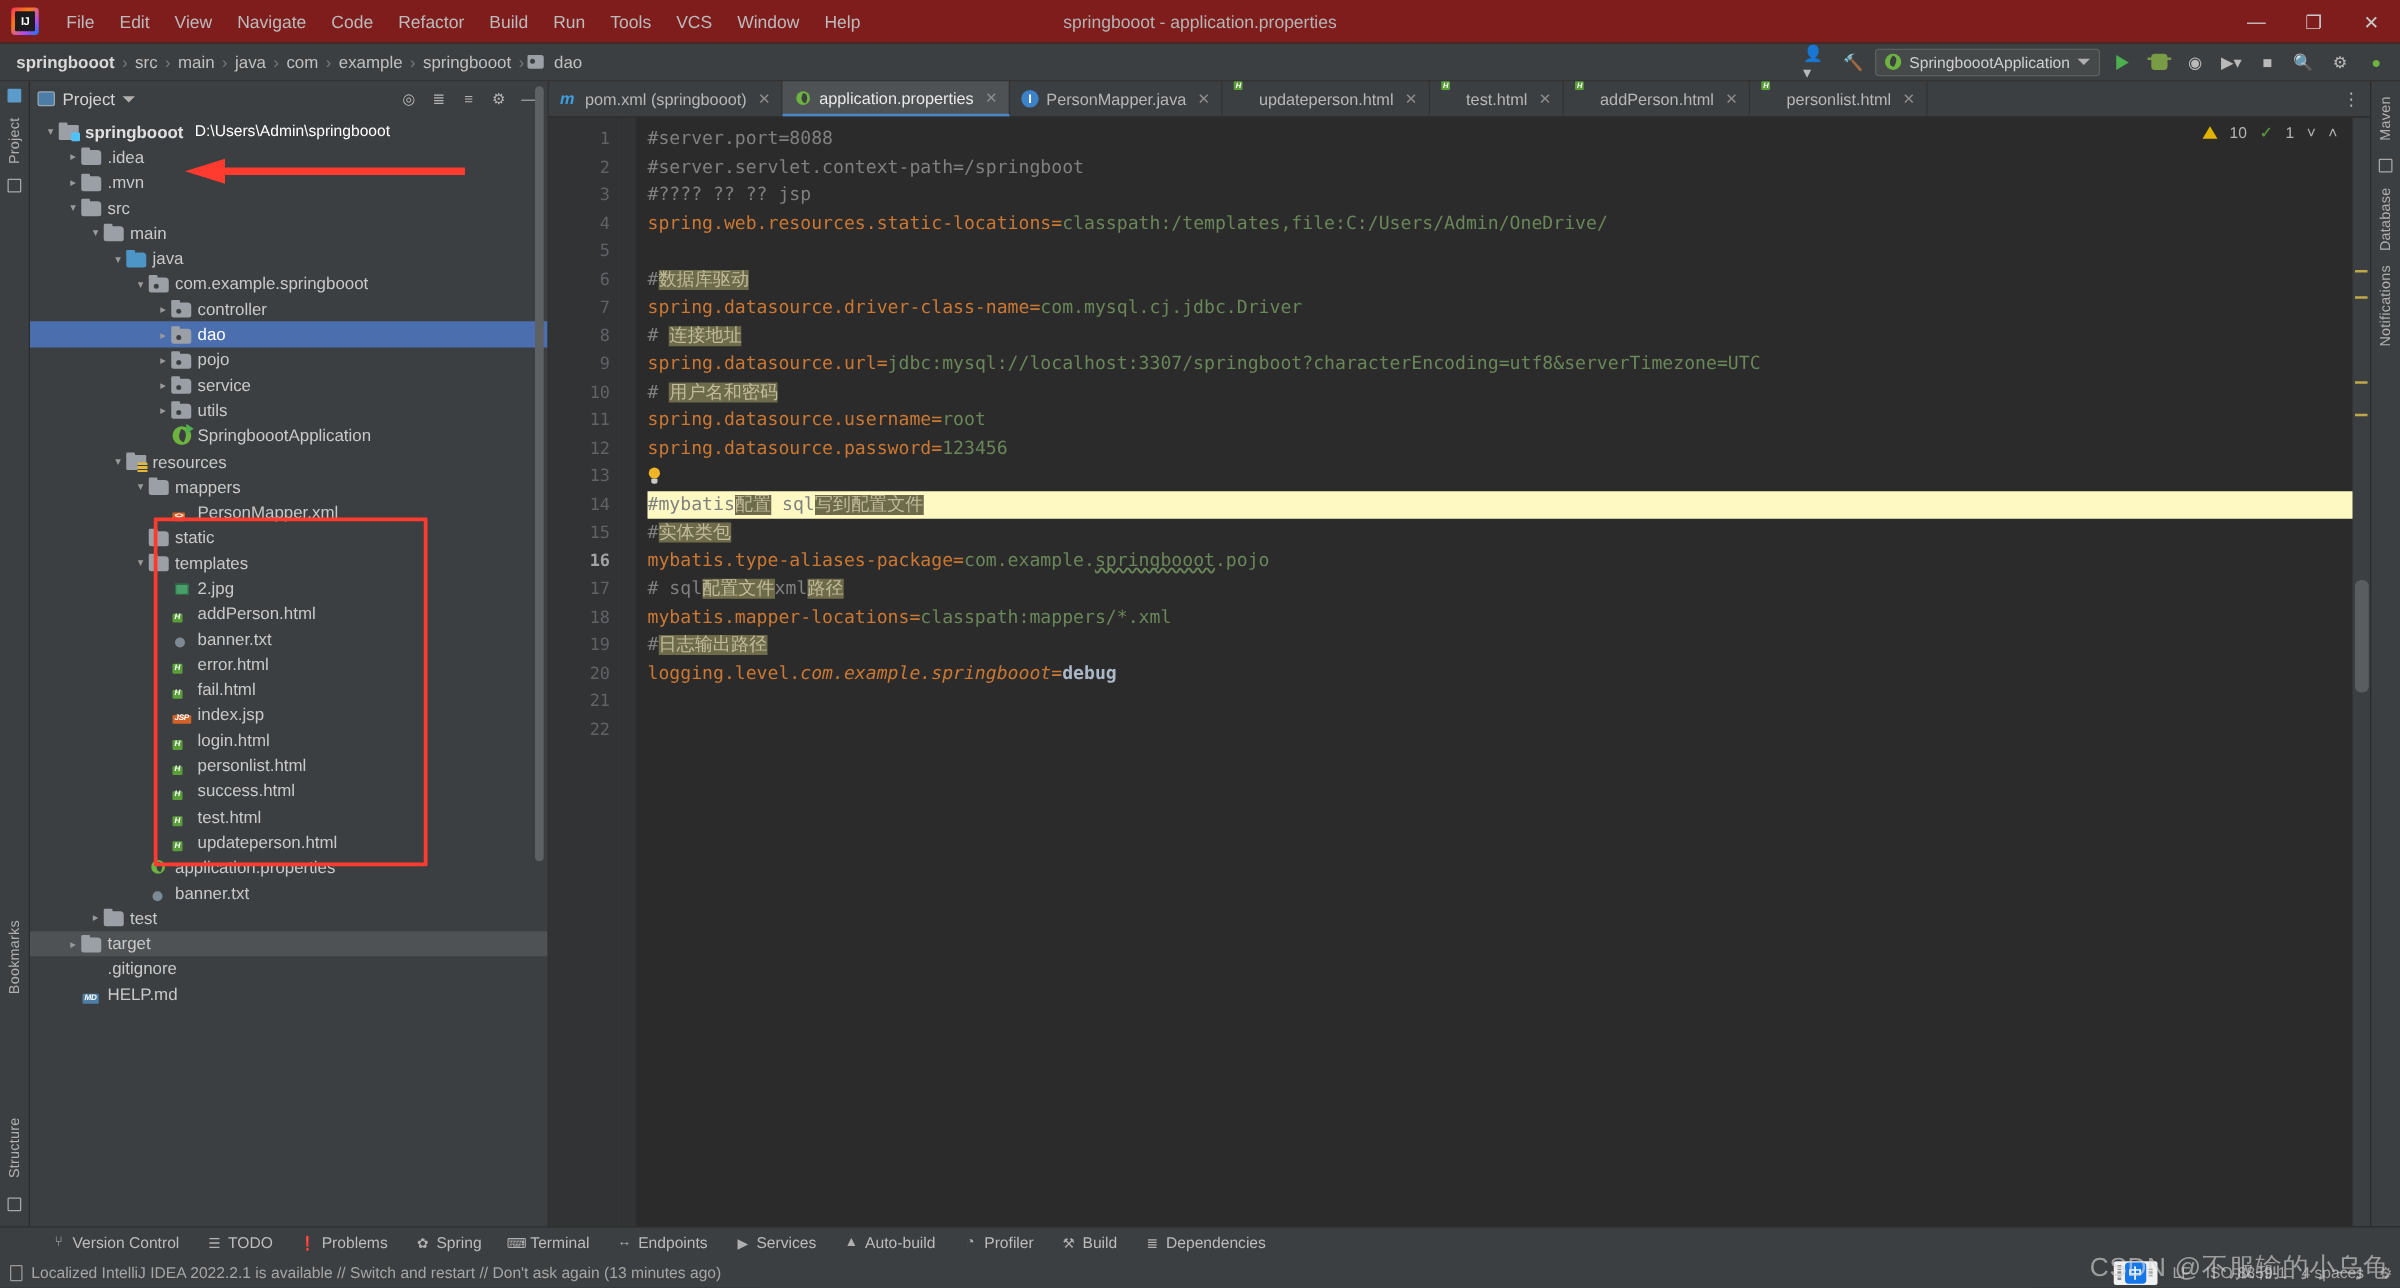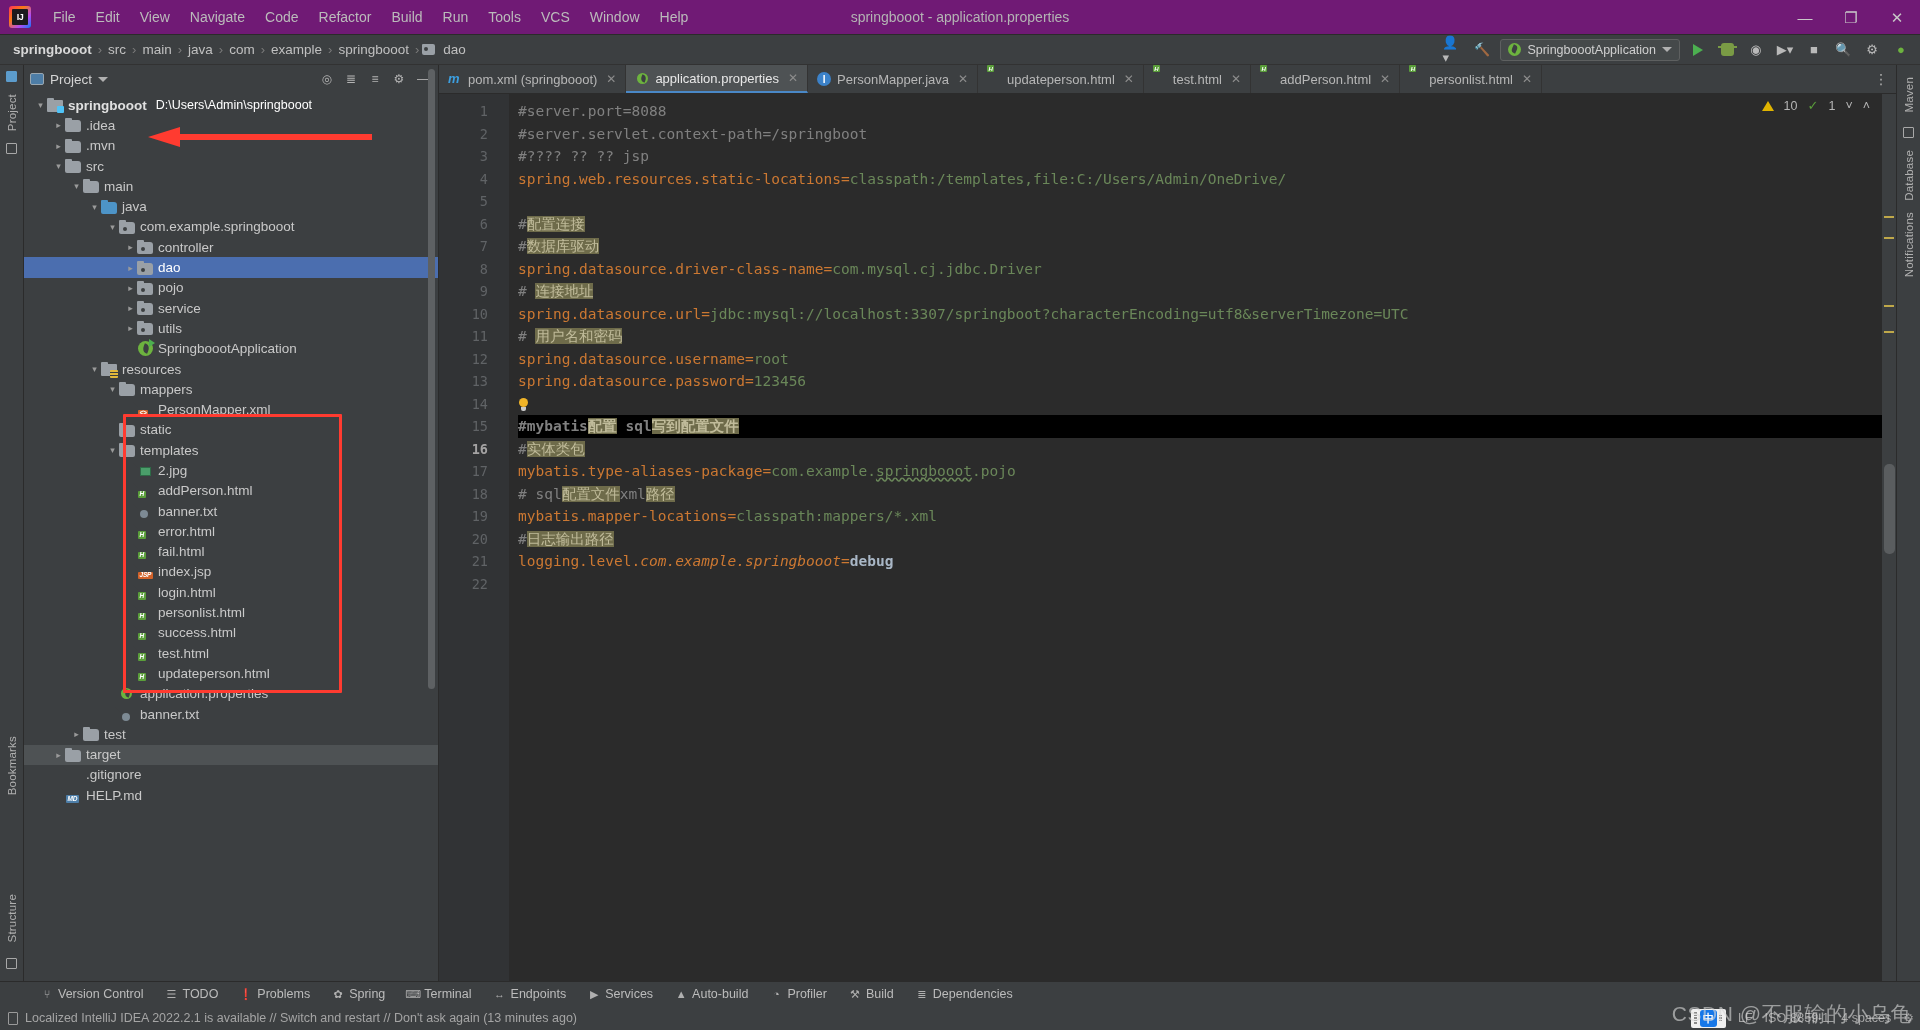--- a/index.html
+++ b/index.html
@@ -7,21 +7,21 @@
     width: 1920px; height: 1030px;
     background: #3c3f41;
     font-family: "Liberation Sans", sans-serif;
     overflow: hidden;
     color: #bbbbbb;
   }
   .app { position: relative; width: 1920px; height: 1030px; display: flex; flex-direction: column; }
 
   
   .titlebar {
-    height: 35px; background: #701a75; display: flex; align-items: center;
+    height: 35px; background: #7f1d1d; display: flex; align-items: center;
     border-bottom: 1px solid #2b2b2b; position: relative; flex: 0 0 35px;
   }
   .ij-logo {
     width: 22px; height: 22px; margin-left: 9px; margin-right: 12px;
     border-radius: 3px; position: relative; flex: 0 0 22px;
     background: linear-gradient(135deg, #fe315d 0%, #f97a12 35%, #b24bf3 70%, #087cfa 100%);
   }
   .ij-logo::after {
     content: "IJ"; position: absolute; inset: 3px; background: #1b1b1d; color: #fff;
     font-size: 9px; font-weight: bold; display: flex; align-items: center; justify-content: center;
@@ -192,21 +192,21 @@
     position: relative;
   }
   .gline { height: 22.5px; line-height: 22.5px; padding-right: 9px; }
   .gline.cur { color: #a4a3a3; font-weight: bold; }
   .folds { width: 12px; background: #313335; flex: 0 0 12px; }
   .code {
     flex: 1 1 auto; background: #2b2b2b; padding-top: 6px; padding-left: 9px; position: relative;
     font-family: "DejaVu Sans Mono", monospace; font-size: 14.5px; overflow: hidden;
   }
   .cline { height: 22.5px; line-height: 22.5px; white-space: pre; }
-  .cline.cur { background: #000000; font-weight: bold; }
+  .cline.cur { background: #fef9c3; }
   .cm { color: #808080; }           
   .ck { color: #cc7832; }           
   .cv { color: #6a8759; }           
   .cb { color: #a9b7c6; font-weight: bold; }
   .ci { font-style: italic; }
   .hl { background: #6e6b4a; color:#c0bb9a; }    
   .bulb { display:inline-block; width:11px;height:13px; position:relative; vertical-align:-2px; }
   .bulb::before { content:""; position:absolute; left:1px; top:0; width:9px;height:9px;border-radius:50%;background:#f0b428; }
   .bulb::after { content:""; position:absolute; left:3px; top:9px; width:5px;height:4px;background:#c9c9c9;border-radius:0 0 2px 2px; }
   .squiggle { text-decoration: underline wavy #6a8759; text-decoration-skip-ink: none; }
@@ -609,21 +609,20 @@
             <div class="gline">21</div>
             <div class="gline">22</div>
           </div>
         <div class="folds"></div>
         <div class="code" id="code">
             <div class="cline"><span class="cm">#server.port=8088</span></div>
             <div class="cline"><span class="cm">#server.servlet.context-path=/springboot</span></div>
             <div class="cline"><span class="cm">#???? ?? ?? jsp</span></div>
             <div class="cline"><span class="ck">spring.web.resources.static-locations</span><span class="ck">=</span><span class="cv">classpath:/templates,file:C:/Users/Admin/OneDrive/</span></div>
             <div class="cline"></div>
-            <div class="cline"><span class="cm">#</span><span class="cm hl">配置连接</span></div>
             <div class="cline"><span class="cm">#</span><span class="cm hl">数据库驱动</span></div>
             <div class="cline"><span class="ck">spring.datasource.driver-class-name</span><span class="ck">=</span><span class="cv">com.mysql.cj.jdbc.Driver</span></div>
             <div class="cline"><span class="cm"># </span><span class="cm hl">连接地址</span></div>
             <div class="cline"><span class="ck">spring.datasource.url</span><span class="ck">=</span><span class="cv">jdbc:mysql://localhost:3307/springboot?characterEncoding=utf8&amp;serverTimezone=UTC</span></div>
             <div class="cline"><span class="cm"># </span><span class="cm hl">用户名和密码</span></div>
             <div class="cline"><span class="ck">spring.datasource.username</span><span class="ck">=</span><span class="cv">root</span></div>
             <div class="cline"><span class="ck">spring.datasource.password</span><span class="ck">=</span><span class="cv">123456</span></div>
             <div class="cline"><span class="bulb"></span></div>
             <div class="cline cur"><span class="cm">#mybatis</span><span class="cm hl">配置</span><span class="cm"> sql</span><span class="cm hl">写到配置文件</span></div>
             <div class="cline"><span class="cm">#</span><span class="cm hl">实体类包</span></div>

